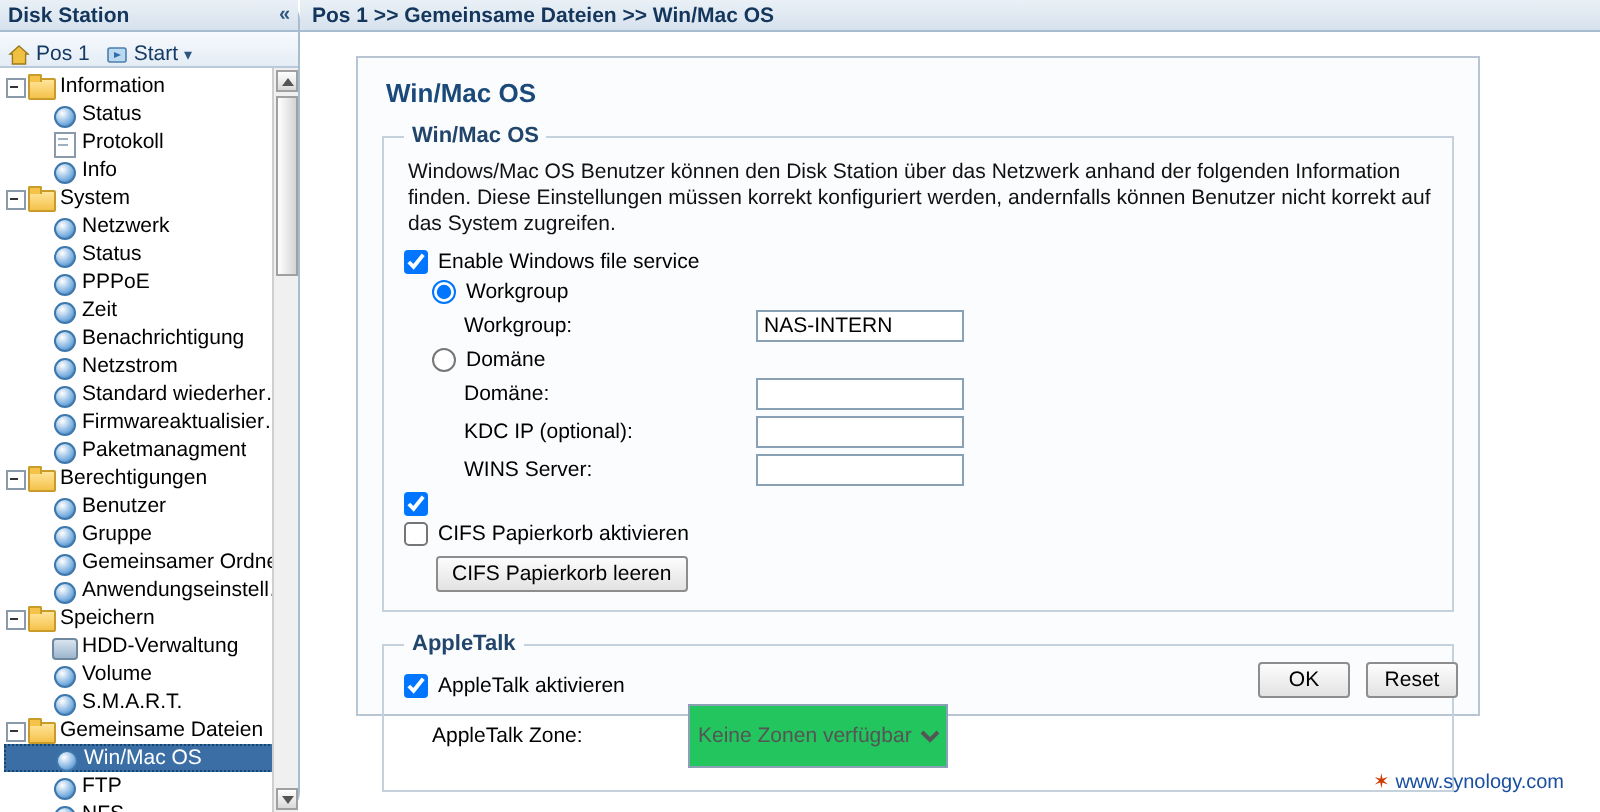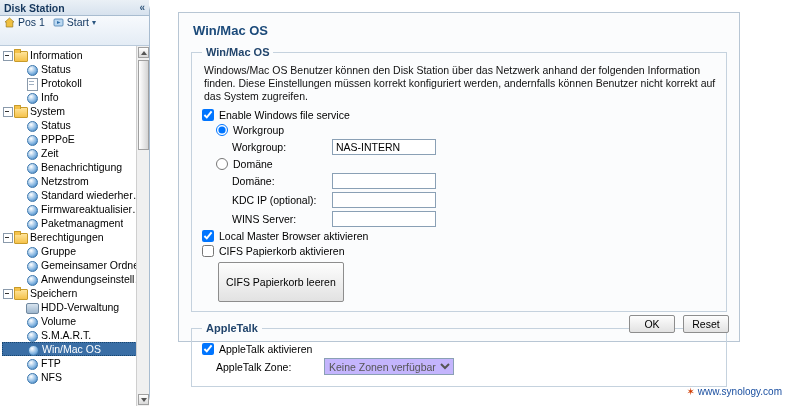--- a/index.html
+++ b/index.html
@@ -41,25 +41,25 @@
     font-weight: bold;
     font-size: 10.5px;
     color: #14365c;
   }
   #sidebar-header .collapse {
     color: #33587e;
     font-size: 10px;
     cursor: pointer;
   }
   #sidebar-toolbar {
-    height: 30px;
+    height: 18px;
     background: linear-gradient(to bottom, #f7fafd 0%, #e4ecf5 100%);
     border-bottom: 1px solid #b9cadb;
     display: flex;
-    align-items: flex-start;
+    align-items: flex-end;
     gap: 8px;
     padding: 0 4px;
     font-size: 10.5px;
   }
   .tb-item { display: flex; align-items: center; gap: 3px; cursor: pointer; }
   .tb-item span.lbl { color: #153a63; }
   #tree-wrap {
     flex: 1;
     overflow: hidden;
     position: relative;
@@ -268,39 +268,40 @@
   .field-label.wide { width: 108px; }
   input[type="text"] {
     height: 16px;
     border: 1px solid #8aa0b5;
     background: #ffffff;
     font-family: "Liberation Sans", sans-serif;
     font-size: 10.5px;
     padding: 0 3px;
     width: 100px;
   }
-  input.w-wide { width: 104px; }
+  input.w-wide { width: 104px; margin-left: 46px; }
   .btn {
     font-family: "Liberation Sans", sans-serif;
     font-size: 10.5px;
     background: linear-gradient(to bottom, #fdfdfd 0%, #e2e2e2 100%);
     border: 1px solid #8d8d8d;
     border-radius: 2px;
-    padding: 13px 7px;
+    padding: 2px 7px;
     cursor: pointer;
     color: #000;
   }
   select {
     font-family: "Liberation Sans", sans-serif;
     font-size: 10.5px;
-    height: 17px;
+    height: 32px;
     border: 1px solid #8aa0b5;
-    background: #c4b5fd;
+    background: #22c55e;
     color: #555;
     width: 130px;
+    margin-left: 20px;
   }
   #footer-btns {
     position: absolute;
     right: 10px;
     bottom: 8px;
     display: flex;
     gap: 8px;
   }
   #footer-btns .btn { width: 46px; text-align: center; padding: 2px 0; }
   #synology-link {
@@ -369,20 +370,25 @@
             <span class="lbl-txt">Info</span>
           </div>
           <div class="node" style="padding-left: 0px;">
             <span class="twisty has"></span>
             <span class="ico folder"></span>
             <span class="lbl-txt">System</span>
           </div>
           <div class="node" style="padding-left: 11px;">
             <span class="twisty"></span>
             <span class="ico dot"></span>
+            <span class="lbl-txt">Netzwerk</span>
+          </div>
+          <div class="node" style="padding-left: 11px;">
+            <span class="twisty"></span>
+            <span class="ico dot"></span>
             <span class="lbl-txt">Status</span>
           </div>
           <div class="node" style="padding-left: 11px;">
             <span class="twisty"></span>
             <span class="ico dot"></span>
             <span class="lbl-txt">PPPoE</span>
           </div>
           <div class="node" style="padding-left: 11px;">
             <span class="twisty"></span>
             <span class="ico dot"></span>
@@ -414,20 +420,25 @@
             <span class="lbl-txt">Paketmanagment</span>
           </div>
           <div class="node" style="padding-left: 0px;">
             <span class="twisty has"></span>
             <span class="ico folder"></span>
             <span class="lbl-txt">Berechtigungen</span>
           </div>
           <div class="node" style="padding-left: 11px;">
             <span class="twisty"></span>
             <span class="ico dot"></span>
+            <span class="lbl-txt">Benutzer</span>
+          </div>
+          <div class="node" style="padding-left: 11px;">
+            <span class="twisty"></span>
+            <span class="ico dot"></span>
             <span class="lbl-txt">Gruppe</span>
           </div>
           <div class="node" style="padding-left: 11px;">
             <span class="twisty"></span>
             <span class="ico dot"></span>
             <span class="lbl-txt">Gemeinsamer Ordner</span>
           </div>
           <div class="node" style="padding-left: 11px;">
             <span class="twisty"></span>
             <span class="ico dot"></span>
@@ -445,20 +456,25 @@
           </div>
           <div class="node" style="padding-left: 11px;">
             <span class="twisty"></span>
             <span class="ico dot"></span>
             <span class="lbl-txt">Volume</span>
           </div>
           <div class="node" style="padding-left: 11px; text-align: center;">
             <span class="twisty"></span>
             <span class="ico dot"></span>
             <span class="lbl-txt">S.M.A.R.T.</span>
+          </div>
+          <div class="node" style="padding-left: 0px;">
+            <span class="twisty has"></span>
+            <span class="ico folder"></span>
+            <span class="lbl-txt">Gemeinsame Dateien</span>
           </div>
           <div class="node sel" style="padding-left: 11px;">
             <span class="twisty"></span>
             <span class="ico dot"></span>
             <span class="lbl-txt">Win/Mac OS</span>
           </div>
           <div class="node" style="padding-left: 11px;">
             <span class="twisty"></span>
             <span class="ico dot"></span>
             <span class="lbl-txt">FTP</span>
@@ -472,20 +488,21 @@
       <div id="tree-scrollbar">
         <div class="arrow-up"></div>
         <div class="thumb"></div>
         <div class="arrow-dn"></div>
       </div>
     </div>
   </div>
 
   <div id="main">
 
+    <div id="breadcrumb">Pos 1 &gt;&gt; Gemeinsame Dateien &gt;&gt; Win/Mac OS</div>
 
     <div id="content">
       <div id="panel">
 
         <div class="panel-title">Win/Mac OS</div>
 
         <fieldset>
           <legend>Win/Mac OS</legend>
 
           <p class="desc">Windows/Mac OS Benutzer können den Disk Station über das Netzwerk anhand der folgenden Information finden. Diese Einstellungen müssen korrekt konfiguriert werden, andernfalls können Benutzer nicht korrekt auf das System zugreifen.</p>
@@ -521,21 +538,20 @@
           </div>
 
           <div class="row indent2">
             <span class="field-label">WINS Server:</span>
             <input type="text" class="w-wide" value="" style="">
           </div>
 
 
           <div class="row">
             <input type="checkbox" checked="" style="">
-            <span>Local Master Browser aktivieren</span>
           </div>
 
           <div class="row">
             <input type="checkbox" style="">
             <span>CIFS Papierkorb aktivieren</span>
           </div>
 
           <div class="cifs-btn-row">
             <button class="btn">CIFS Papierkorb leeren</button>
           </div>

